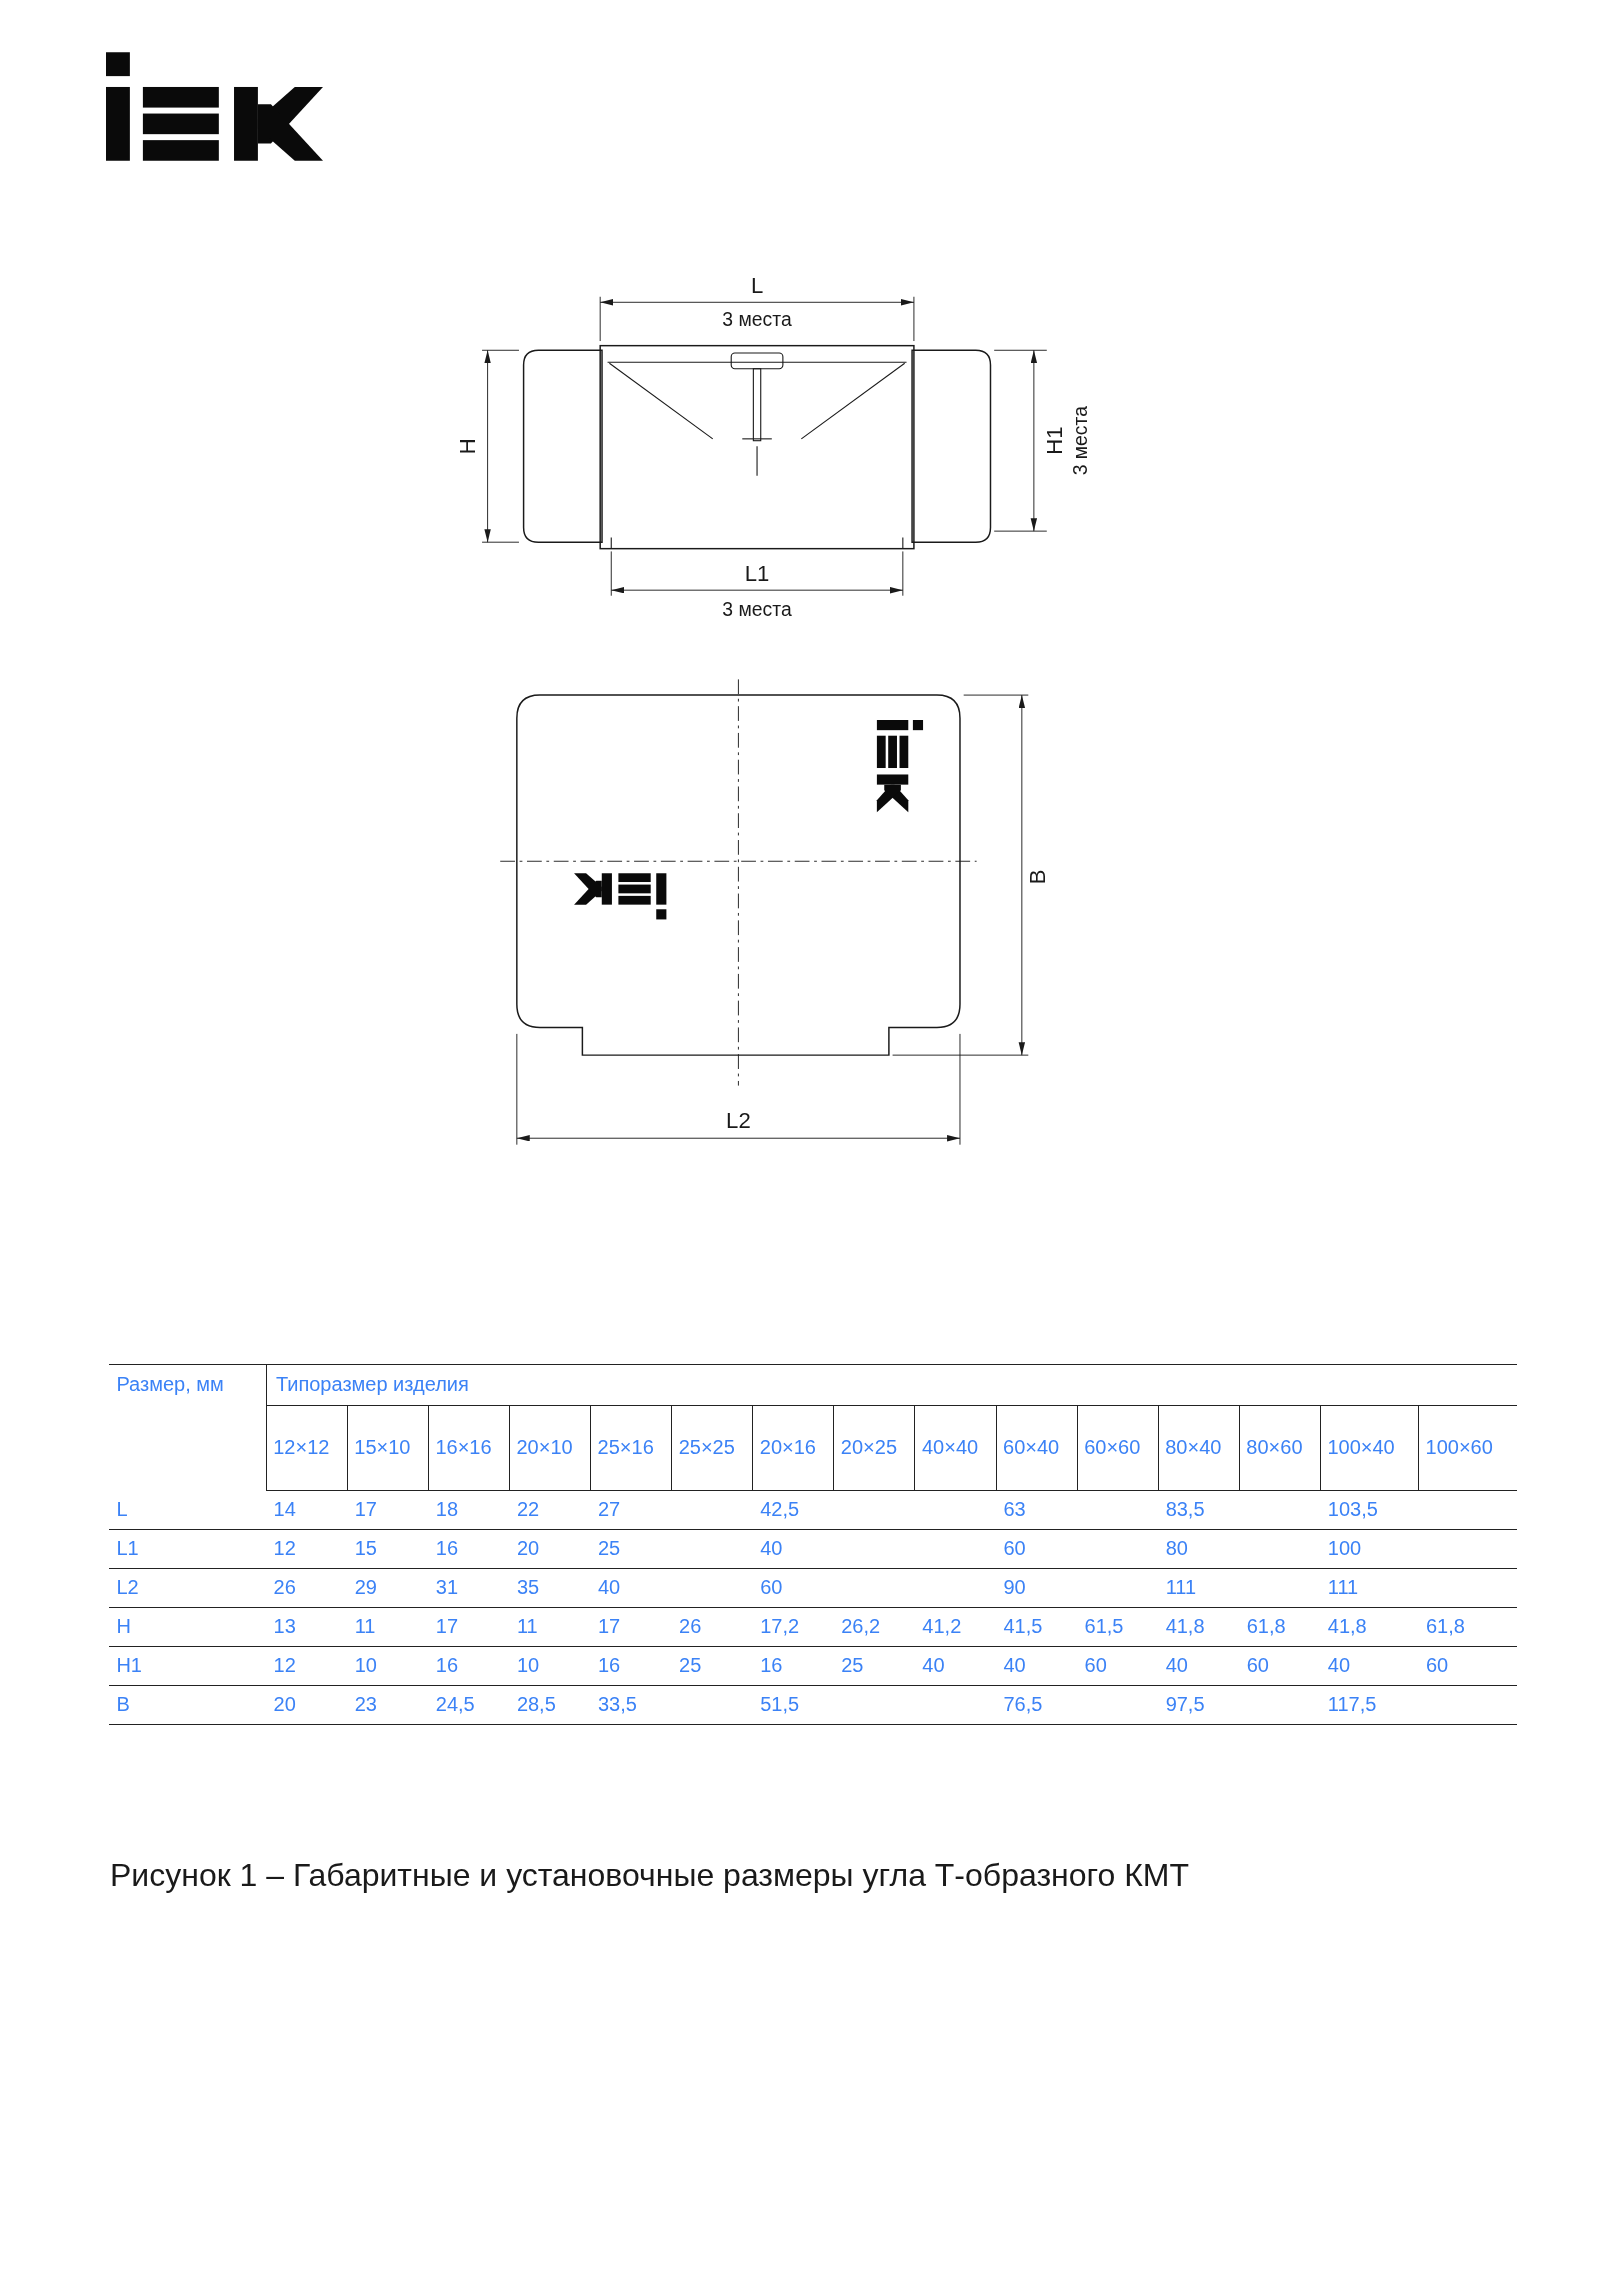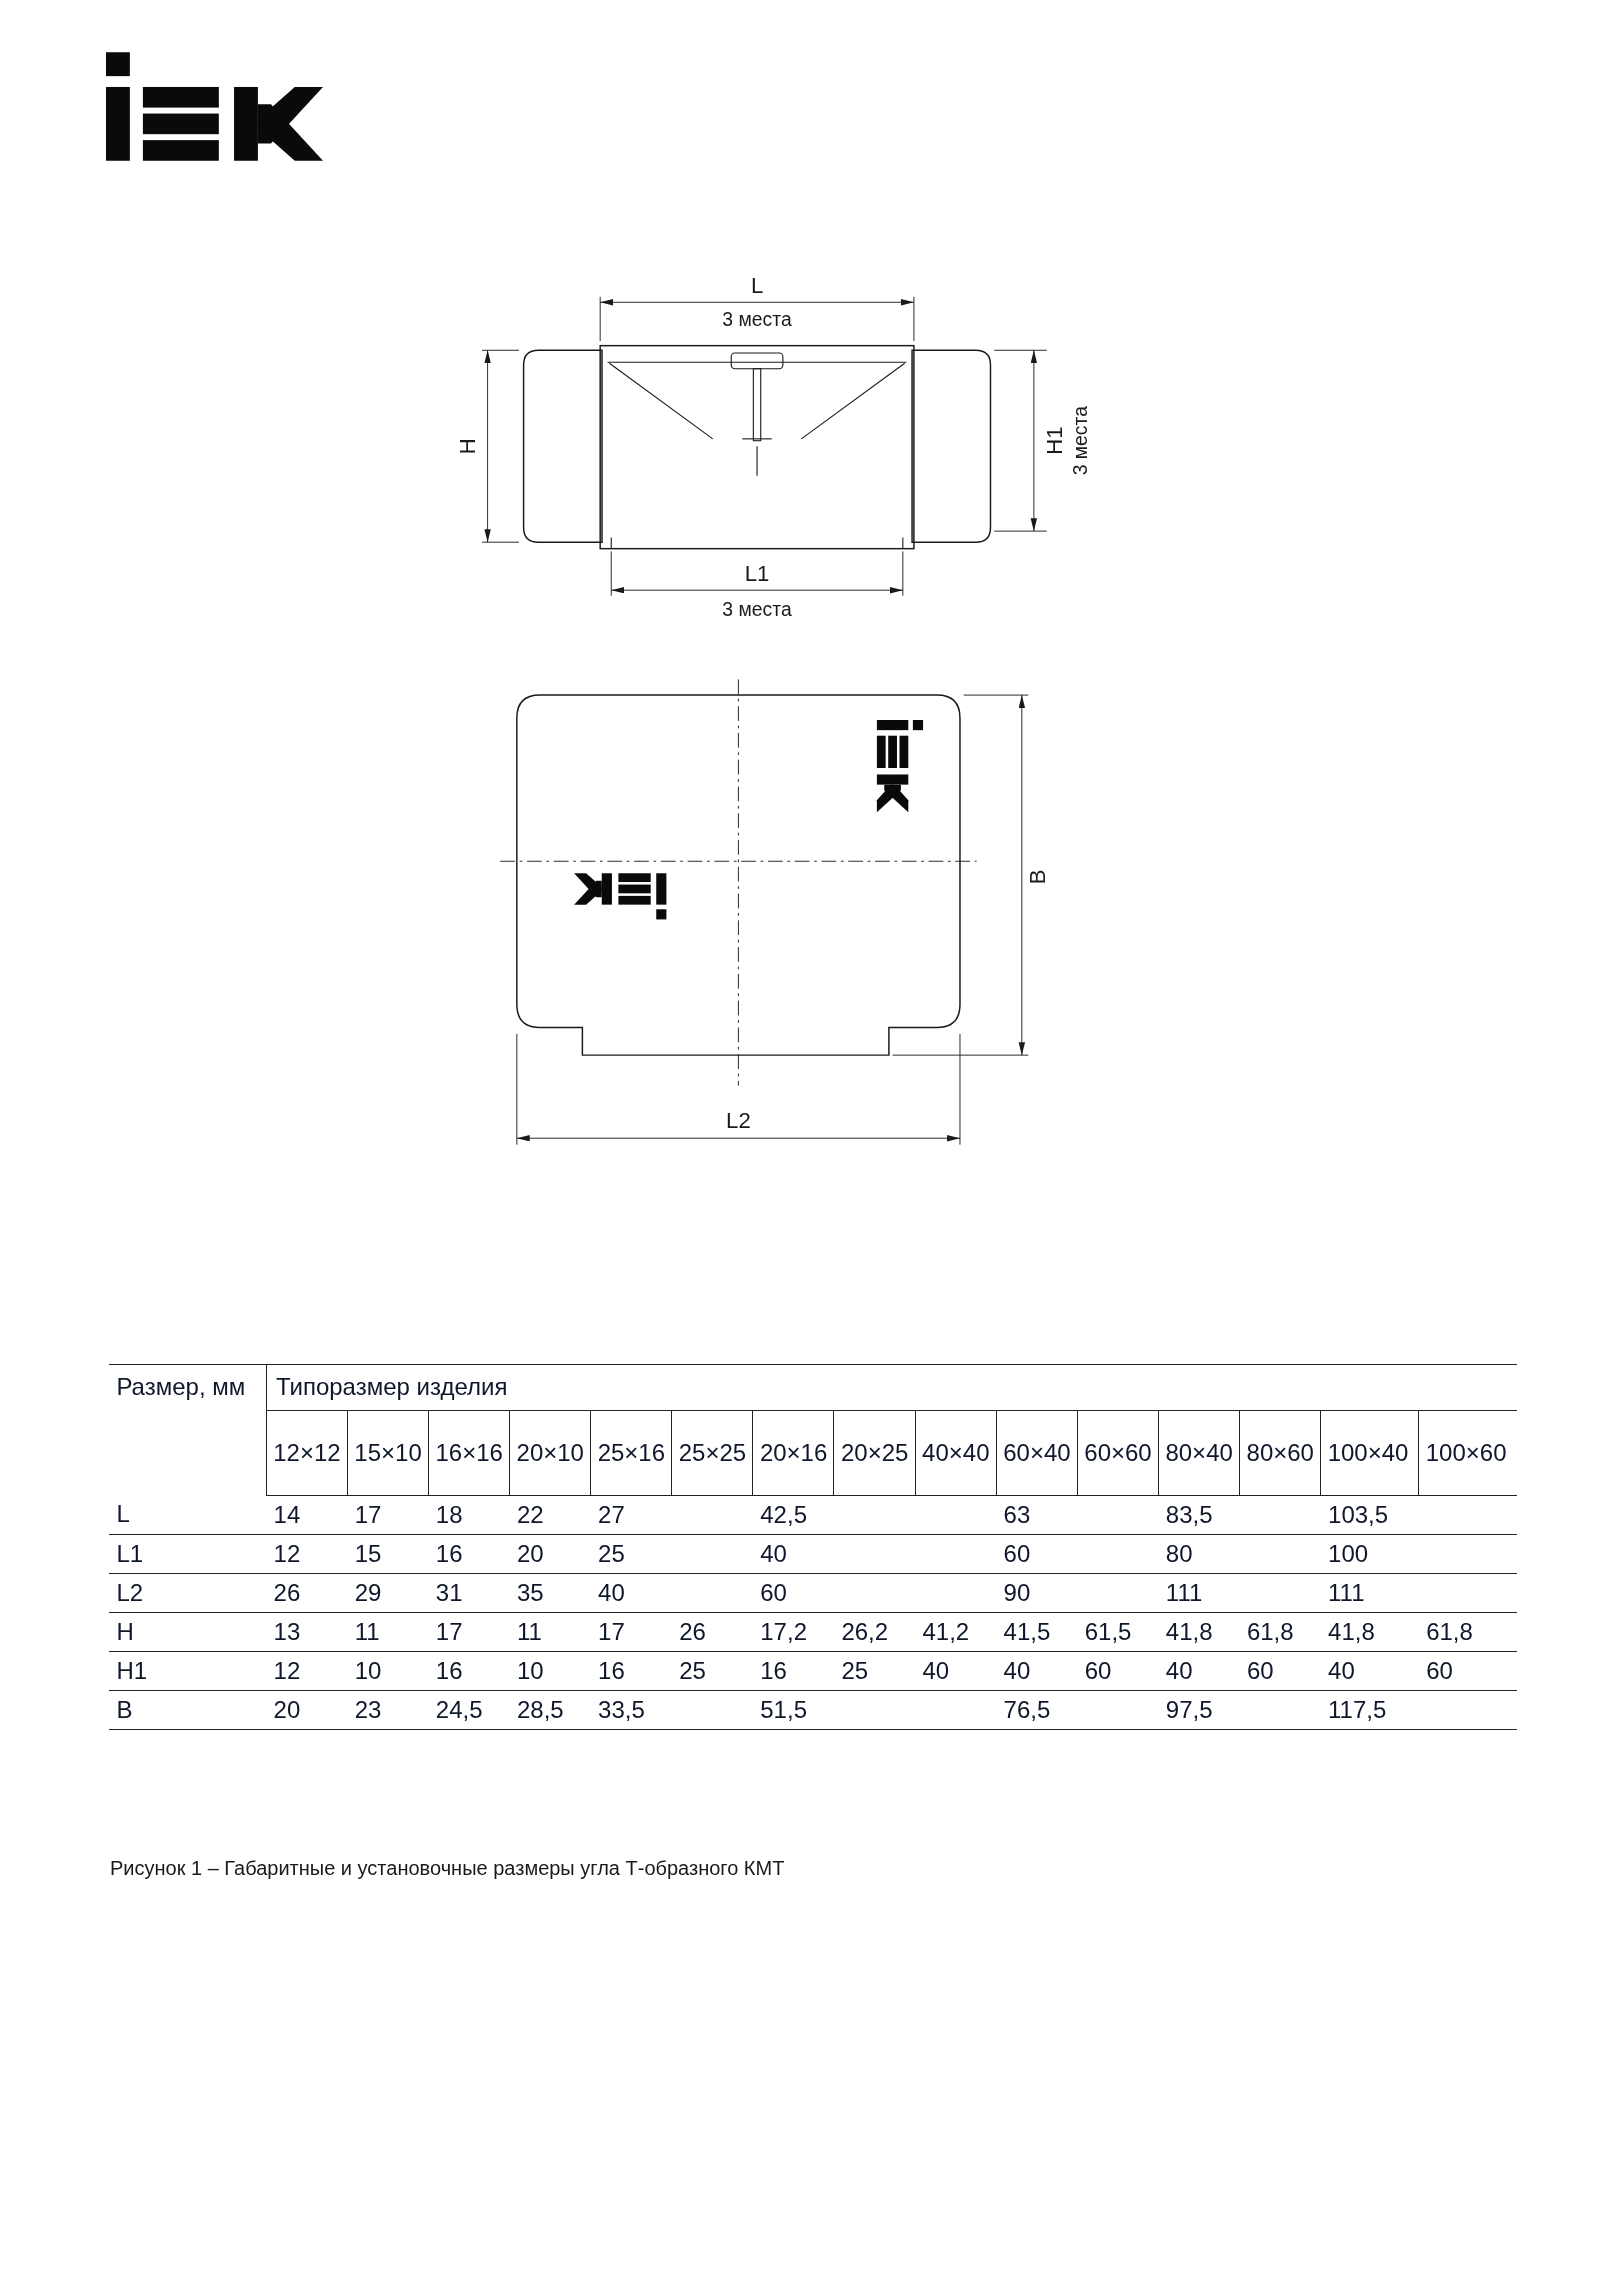--- a/index.html
+++ b/index.html
@@ -10,31 +10,31 @@
   .dimtxt{font-size:24px;}
   .notetxt{font-size:21px;}
   .outline{fill:none;stroke:#1a1a1a;stroke-width:1.6;}
   .inner{fill:none;stroke:#1a1a1a;stroke-width:1.2;}
   .dim{fill:none;stroke:#1a1a1a;stroke-width:1;}
   .ext{fill:none;stroke:#1a1a1a;stroke-width:1;}
   .cline{fill:none;stroke:#1a1a1a;stroke-width:1;stroke-dasharray:16 5 3 5;}
 
   
   .tablewrap{left:109px;top:1364px;}
-  table.dims{border-collapse:collapse;table-layout:fixed;width:1408px;font-size:24px;color:#0f172a;}
+  table.dims{border-collapse:collapse;table-layout:fixed;width:1408px;font-size:20px;color:#3b82f6;}
   table.dims th{font-weight:normal;text-align:left;}
   .corner-th{border-top:1.4px solid #222;border-right:0.9px solid #222;vertical-align:top;
              padding:8.3px 5.5px 0 7.4px;}
   .group-th{border-top:1.4px solid #222;border-bottom:0.9px solid #222;padding:8.3px 0 8.3px 9.2px;margin-top:32px;}
   tr.sizes-row{height:85px;}
   th.size-th{border-right:0.9px solid #222;border-bottom:0.9px solid #222;padding:0 3.7px 0 6.5px;
              vertical-align:middle;}
   th.size-th:last-child{border-right:none;}
   table.dims tbody td{border-bottom:0.9px solid #222;height:38px;padding:0 3.7px 0 7.4px;vertical-align:middle;}
-  .caption{font-size:20px;color:#1a1a1a;}
+  .caption{font-size:32px;color:#1a1a1a;}
 </style>
 </head>
 <body>
 
 <div class="page">
 
   <svg width="0" height="0" style="position:absolute" aria-hidden="true">
     <defs>
       <g id="iekmark" fill="#0a0a0a" stroke="none">
         <rect x="0" y="0" width="22" height="22"></rect>

